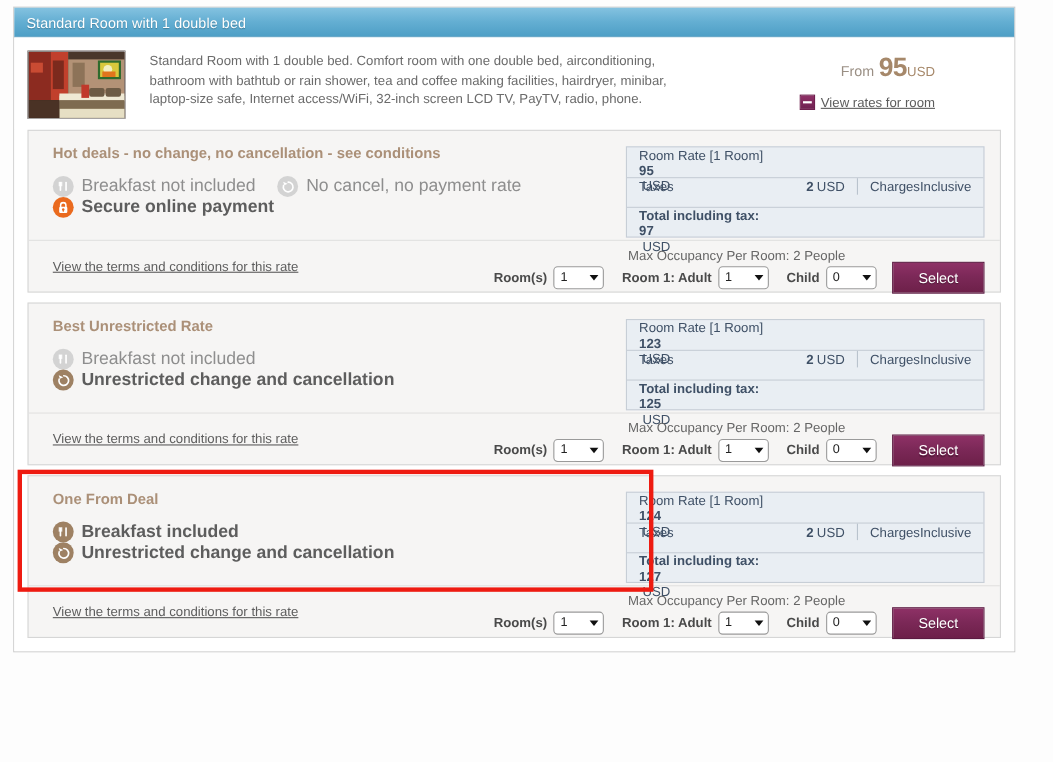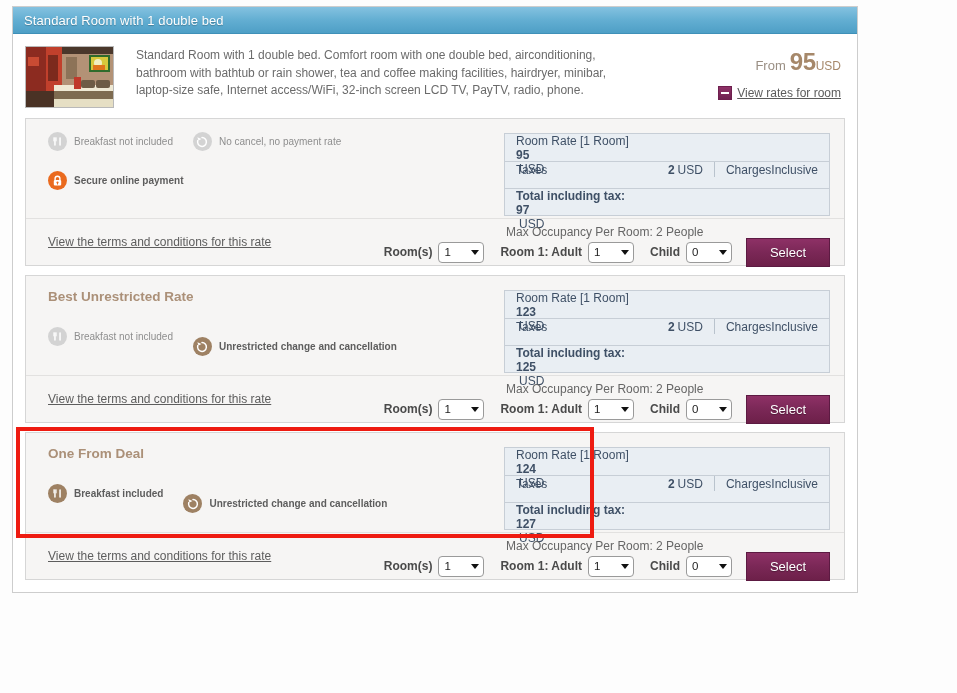--- a/index.html
+++ b/index.html
@@ -6,21 +6,21 @@
   html, body {
     width: 957px; height: 693px;
     background: #ffffff;
     font-family: "Liberation Sans", sans-serif;
     overflow: hidden;
   }
   .page { position: relative; width: 957px; height: 693px; background: #fdfdfd; }
 
   
   .room-panel {
-    position: absolute; left: 12px; top: 6px; width: 846px;
+    position: absolute; left: 12px; top: 6px; width: 911px;
     border: 1px solid #cdcdcd; background: #fff;
   }
   .room-header {
     height: 27px;
     background: linear-gradient(to bottom, #84c2e0 0%, #63aed2 50%, #4e9fc6 100%);
     border-bottom: 1px solid #3f90b8;
     display: flex; align-items: center;
     padding-left: 11px;
   }
   .room-header-title {
@@ -77,27 +77,27 @@
   .rate-left { flex: 1 1 auto; padding: 13px 14px 0 22px; min-height: 146px; position: relative; display:flex; flex-direction: column; }
   .rate-right { flex: none; width: 348px; padding: 14px 14px 0 8px; }
 
   .rate-title { font-size: 13.5px; font-weight: bold; color: #ab9078; margin-bottom: 13px; }
   .rate-promo-text {
     font-size: 12px; color: #6b6b6b; line-height: 17px; margin-bottom: 12px;
     max-width: 534px;
   }
   .amenities { display: flex; align-items: center; flex-wrap: wrap; }
   .amenity { display: flex; align-items: center; margin-right: 20px; }
-  .amenity:last-child { margin-right: 0; margin-top: 20px; }
+  .amenity:last-child { margin-right: 0; }
   .amenity .ic { width: 19px; height: 19px; border-radius: 50%; flex: none; margin-right: 7px;
                  display:flex; align-items:center; justify-content:center; }
   .ic.gray { background: #d3d3d3; }
   .ic.brown { background: #9e8163; }
   .ic.orange { background: #ea6a1e; }
-  .amenity .txt { font-size: 10px; }
+  .amenity .txt { font-size: 16px; }
   .txt.muted { color: #8e8e8e; }
   .txt.strong { color: #5d5d5d; font-weight: bold; }
   .terms-link { font-size: 12px; color: #5d5d5d; text-decoration: underline; cursor: pointer; }
 
   
   .block-footer {
     position: absolute; left: 0; right: 0; bottom: 0; height: 47px;
     border-top: 1px solid #e2e1e0; display: flex; align-items: center;
     padding: 0 14px 0 22px;
     justify-content: space-between;
@@ -193,20 +193,21 @@
             </span>
           <span class="view-rates-link">View rates for room</span>
         </div>
       </div>
 
     </div>
 
     <div class="rates-wrap" id="rates-wrap">
         <div class="rate-block">
           <div class="rate-left">
+            <div class="rate-title">Hot deals - no change, no cancellation - see conditions</div>
             <div class="amenities">
               <div class="amenity">
                 <span class="ic gray">
                   <svg width="11" height="11" viewBox="0 0 11 11">
                     <rect x="2.2" y="1.3" width="1.5" height="8.4" rx=".7" fill="#fff"></rect>
                     <rect x="7.3" y="1.3" width="1.5" height="8.4" rx=".7" fill="#fff"></rect>
                     <rect x="1.4" y="1.3" width="1" height="4" fill="#fff"></rect>
                     <rect x="3.6" y="1.3" width="1" height="4" fill="#fff"></rect>
                   </svg>
                 </span>

